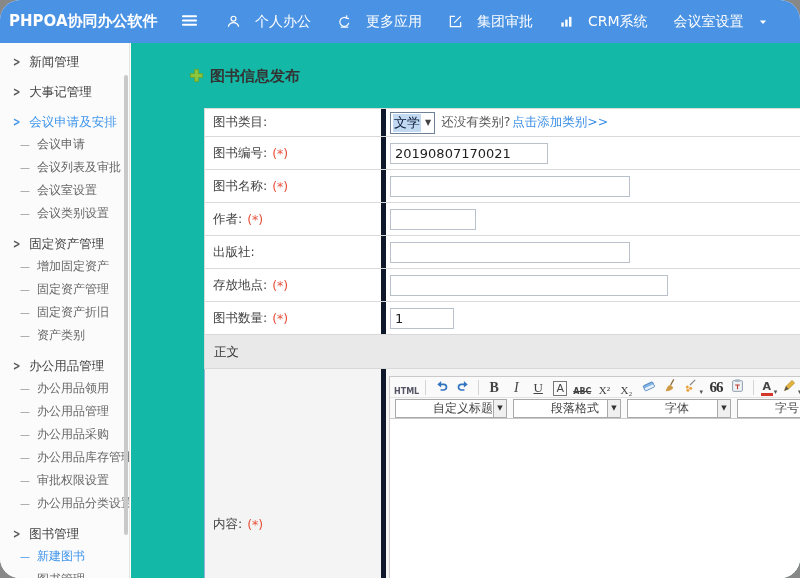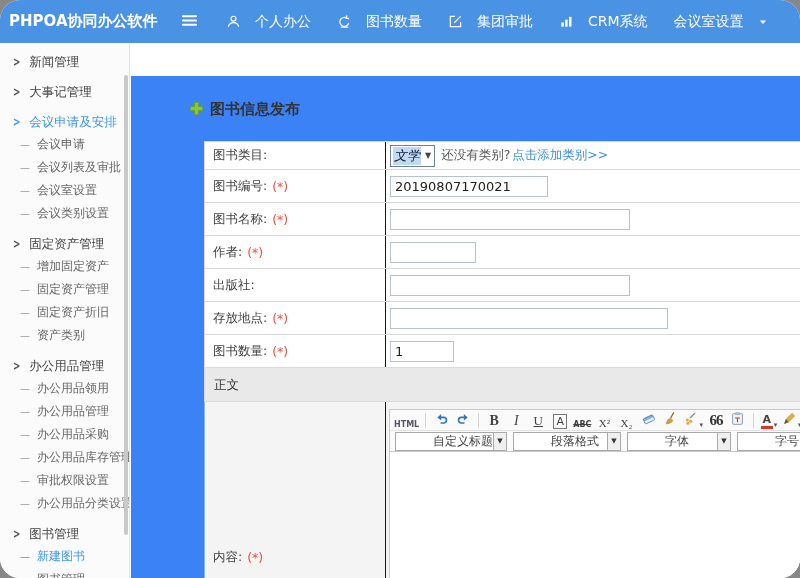--- a/index.html
+++ b/index.html
@@ -23,37 +23,37 @@
               padding-left:12px;font-size:12.5px;color:#454545;cursor:pointer;white-space:nowrap;}
   .side-group .chev{font-size:11px;color:#555;transform:scale(.8,1.05);font-weight:bold;}
   .side-child{height:23px;display:flex;align-items:center;gap:7px;padding-left:20px;
               font-size:12px;color:#666;cursor:pointer;white-space:nowrap;}
   .side-child .dash{font-size:10px;color:#999;}
   .side-group.active, .side-group.active .chev{color:#4196ec;}
   .side-child.active, .side-child.active .dash{color:#4196ec;}
   .scroll-thumb{position:absolute;right:2px;top:75px;width:4px;height:460px;background:#c9c9c9;border-radius:2px;}
 
   
-  .main{position:absolute;left:131px;top:43px;right:0;bottom:0;background:#3b82f6;overflow:hidden;margin-top:33px;}
+  .main{position:absolute;left:131px;top:43px;right:0;bottom:0;background:#14b8a6;overflow:hidden;}
   .page-head{display:flex;align-items:center;gap:6px;padding:14px 0 0 58px;}
   .page-title{font-size:15px;font-weight:bold;color:#333;}
 
   .form-table{margin:12px 0 0 73px;width:656px;border-top:1px solid #d9d9d9;font-size:12.5px;}
   .f-row{display:flex;align-items:stretch;min-height:33px;
          border-bottom:1px solid #d9d9d9;border-left:1px solid #d9d9d9;background:#fff;}
   .f-row.first{min-height:28px;}
-  .f-label{width:181px;flex:none;border-right:1px solid #0f172a;display:flex;align-items:center;
+  .f-label{width:181px;flex:none;border-right:5px solid #0f172a;display:flex;align-items:center;
            gap:5px;padding-left:8px;color:#444;}
   .req{color:#e8503a;}
   .f-value{flex:1;display:flex;align-items:center;padding-left:4px;}
   input.txt{height:21px;border:1px solid #b9c2cb;font-size:13px;padding:1px 4px;color:#222;
             font-family:inherit;background:#fff;}
   .select-box{display:inline-flex;align-items:center;border:1px solid #6f8196;background:#fff;
               padding:1px 3px 1px 2px;margin-right:6px;cursor:pointer;}
-  .sel-val{background:#c2d9f2;color:#0b1a3a;font-size:13px;padding:0 1px;font-style:italic;}
+  .sel-val{background:#c2d9f2;color:#0b1a3a;font-size:13px;padding:0 1px;}
   .sel-caret{font-size:8px;color:#444;margin-left:4px;}
   .extra{color:#555;}
   .addcat{color:#3a8ee6;text-decoration:none;margin-left:2px;cursor:pointer;}
   .hint{color:#555;margin-left:11px;}
 
   .section-bar{height:34px;line-height:34px;background:#e9e9e9;color:#333;padding-left:9px;
                border-bottom:1px solid #d9d9d9;border-left:1px solid #d9d9d9;}
 
   .content-row{min-height:312px;background:#f4f4f4;border-left:1px solid #92b6d5;}
   .content-row .f-value{align-items:flex-start;padding-top:7px;padding-left:3px;}
@@ -111,21 +111,21 @@
           <span>个人办公</span>
         </div>
         <div class="nav-item">
           <span class="nicon">
             <svg viewBox="0 0 16 16" width="15" height="15" fill="none" stroke="#fff" stroke-width="1.3">
               <path d="M12.5 9.5A4.8 4.8 0 1 1 10 4.2"></path>
               <path d="M10.5 1.5L10 4.4l2.8.6" stroke-linejoin="round"></path>
               <path d="M4 14h8"></path>
             </svg>
           </span>
-          <span>图书数量</span>
+          <span>更多应用</span>
         </div>
         <div class="nav-item">
           <span class="nicon">
             <svg viewBox="0 0 16 16" width="15" height="15" fill="none" stroke="#fff" stroke-width="1.3">
               <path d="M13.5 8.5v5h-11v-11h5"></path>
               <path d="M6.5 9.5l7-7"></path>
             </svg>
           </span>
           <span>集团审批</span>
         </div>

